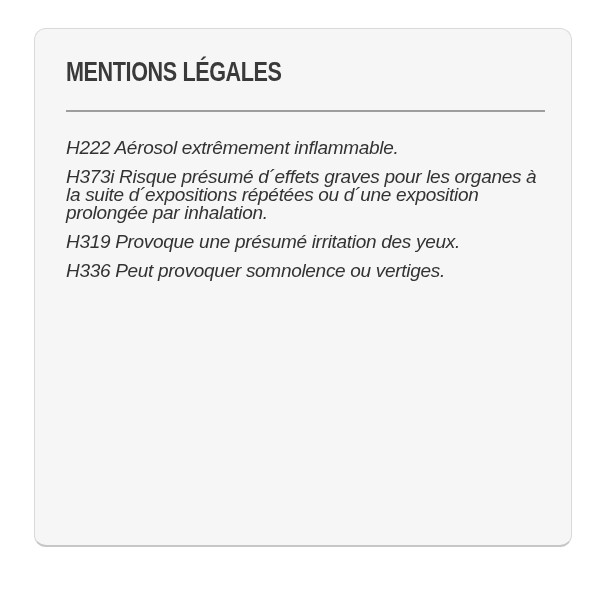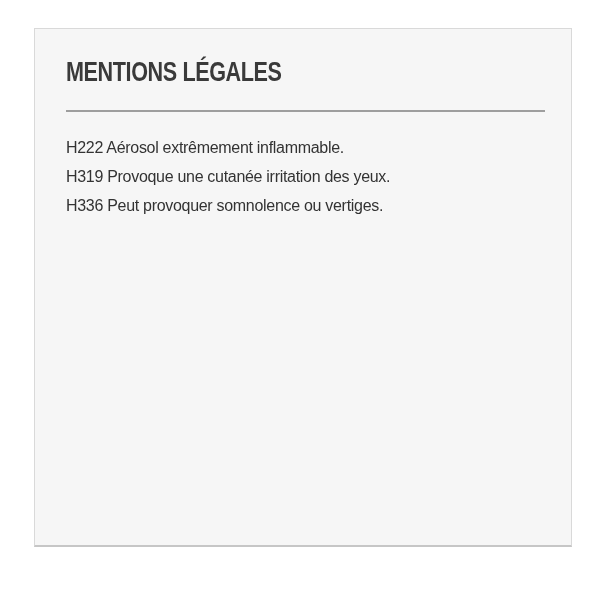--- a/index.html
+++ b/index.html
@@ -21,21 +21,21 @@
   }
   .card {
     position: absolute;
     left: 34px;
     top: 28px;
     width: 538px;
     height: 519px;
     background: var(--card-background);
     border: 1px solid var(--card-border);
     border-bottom: 2px solid var(--card-border-bottom);
-    border-radius: 0;
+    border-radius: 12px;
     padding: 0 18px 0 31px;
   }
   .card-title {
     margin-top: 28px;
     font-size: 27px;
     line-height: 30px;
     font-weight: bold;
     color: var(--title-color);
     letter-spacing: -0.5px;
     transform: scaleX(0.8);
@@ -46,31 +46,33 @@
     margin-top: 23px;
     margin-right: 8px;
     height: 2px;
     background: var(--divider-color);
   }
   .statements {
     margin-top: 27px;
     max-width: 490px;
   }
   .statement {
-    font-size: 16px;
+    font-size: 19px;
     line-height: 18px;
     letter-spacing: -0.3px;
     color: var(--text-color);
     margin-bottom: 11px;
+    font-style: italic;
   }
 </style>
 </head>
 <body>
 
 <div class="card">
   <h1 class="card-title">MENTIONS LÉGALES</h1>
   <div class="divider"></div>
   <div class="statements">
       <p class="statement">H222 Aérosol extrêmement inflammable.</p>
-      <p class="statement">H319 Provoque une cutanée irritation des yeux.</p>
+      <p class="statement">H373i Risque présumé d´effets graves pour les organes à la suite d´expositions répétées ou d´une exposition prolongée par inhalation.</p>
+      <p class="statement">H319 Provoque une présumé irritation des yeux.</p>
       <p class="statement">H336 Peut provoquer somnolence ou vertiges.</p>
     </div>
 </div>
 
 </body></html>

